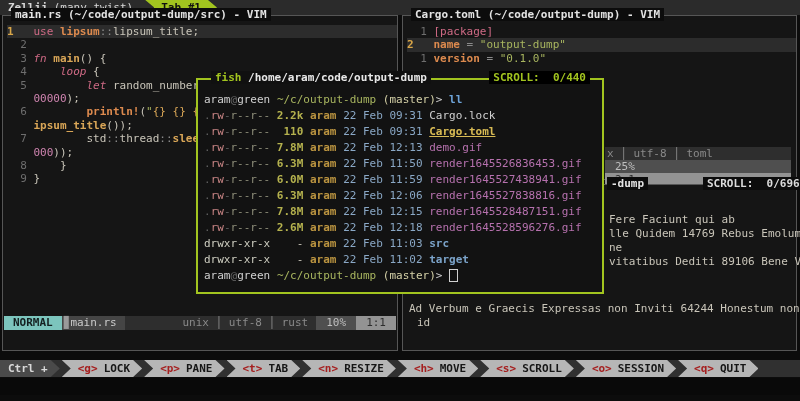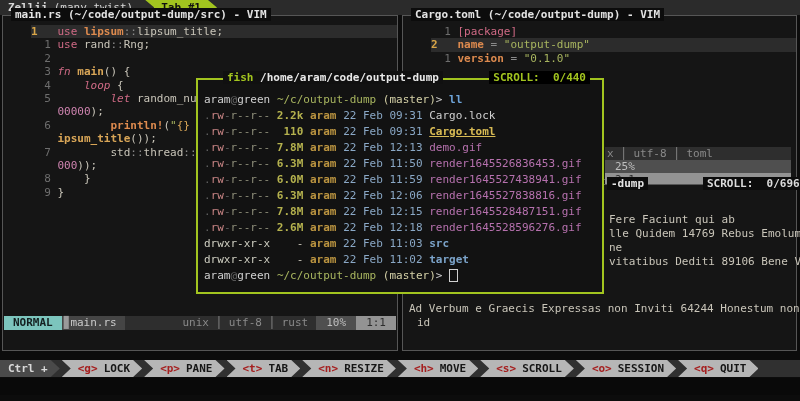--- a/index.html
+++ b/index.html
@@ -15,21 +15,21 @@
   .tb-session{color:#d6d6d6;margin-left:6px;}
   .tb-tab{margin-left:12px;background:#a2c41f;color:#101010;font-weight:bold;
     padding:1px 16px;clip-path:polygon(0 0,calc(100% - 9px) 0,100% 50%,calc(100% - 9px) 100%,0 100%,9px 50%);}
   
   .pane{position:absolute;border:1px solid #565656;background:#151515;box-sizing:border-box;}
   .pane-title{position:absolute;top:-8px;left:8px;background:#0c0c0c;padding:0 4px;
     font-weight:bold;color:#e3e3e3;white-space:pre;}
   .pane-scroll{position:absolute;top:-8px;background:#0c0c0c;padding:0 4px;font-weight:bold;color:#dcdcdc;white-space:pre;}
   
   .code{padding:9px 0 0 4px;}
-  .cl{height:13.4px;line-height:13.4px;white-space:pre;margin-left:24px;}
+  .cl{height:13.4px;line-height:13.4px;white-space:pre;}
   .cl.hl{background:#2c2c2c;}
   .ln{display:inline-block;width:3ch;text-align:right;padding-right:1ch;color:#6e6e6e;}
   .ln.ln-cur{text-align:left;color:#d9a648;font-weight:bold;}
   .lt{white-space:pre;}
   .kw{color:#cf6a85;}
   .kwi{color:#cf6a85;font-style:italic;}
   .mod{color:#dd8a4e;font-weight:bold;}
   .func{color:#d9a657;font-weight:bold;}
   .str{color:#a8b55f;}
   .strb{color:#d9a657;}
@@ -53,21 +53,21 @@
   .rb-frag{position:absolute;white-space:pre;color:#c9c5b9;}
   .rb-body div:nth-of-type(1){left:206px;top:28px;}
   .rb-body div:nth-of-type(2){left:206px;top:42px;}
   .rb-body div:nth-of-type(3){left:206px;top:56px;}
   .rb-body div:nth-of-type(4){left:206px;top:70px;}
   .rb-body div:nth-of-type(5){left:6px;top:117px;}
   .rb-body div:nth-of-type(6){left:14px;top:131px;}
   
   .float{position:absolute;left:196px;top:78px;width:408px;height:216px;z-index:10;
     background:#121212;border:2px solid #a2c41f;box-sizing:border-box;}
-  .fl-title{position:absolute;top:-9px;left:25px;background:#101010;padding:0 4px;white-space:pre;}
+  .fl-title{position:absolute;top:-9px;left:13px;background:#101010;padding:0 4px;white-space:pre;}
   .fl-cmd{color:#a2c41f;font-weight:bold;}
   .fl-path{color:#e8e8e8;font-weight:bold;}
   .fl-scroll{position:absolute;top:-9px;right:12px;background:#000000;padding:0 4px;
     color:#a2c41f;font-weight:bold;white-space:pre;}
   .fl-body{padding:12px 0 0 6px;}
   .frow{height:16px;line-height:16px;white-space:pre;}
   .pdim{color:#5f5f5f;}
   .prw{color:#c98585;}
   .pr{color:#8f8f7a;}
   .pdir{color:#cfcfc2;}
@@ -103,21 +103,20 @@
   <span class="tb-session">(many-twist)</span>
   <span class="tb-tab">Tab #1</span>
 </div>
 
 <div class="pane" style="left:2px;top:15px;width:396px;height:336px;">
   <span class="pane-title">main.rs (~/code/output-dump/src) - VIM</span>
   <div class="code">
 
       <div class="cl hl"><span class="ln ln-cur">1</span><span class="lt"><span class="kw">use </span><span class="mod">lipsum</span><span class="dim">::</span><span class="plain">lipsum_title;</span></span></div>
 
-      <div class="cl"><span class="ln">1</span><span class="lt"><span class="kw">use </span><span class="plain">rand</span><span class="dim">::</span><span class="plain">Rng;</span></span></div>
 
       <div class="cl"><span class="ln">2</span><span class="lt"></span></div>
 
       <div class="cl"><span class="ln">3</span><span class="lt"><span class="kwi">fn </span><span class="func">main</span><span class="plain">() {</span></span></div>
 
       <div class="cl"><span class="ln">4</span><span class="lt"><span class="plain">    </span><span class="kwi">loop</span><span class="plain"> {</span></span></div>
 
       <div class="cl"><span class="ln">5</span><span class="lt"><span class="plain">        </span><span class="kwi">let </span><span class="plain">random_number </span><span class="dim">= </span><span class="plain">r</span></span></div>
 
       <div class="cl"><span class="ln"></span><span class="lt"><span class="num">00000</span><span class="plain">);</span></span></div>

